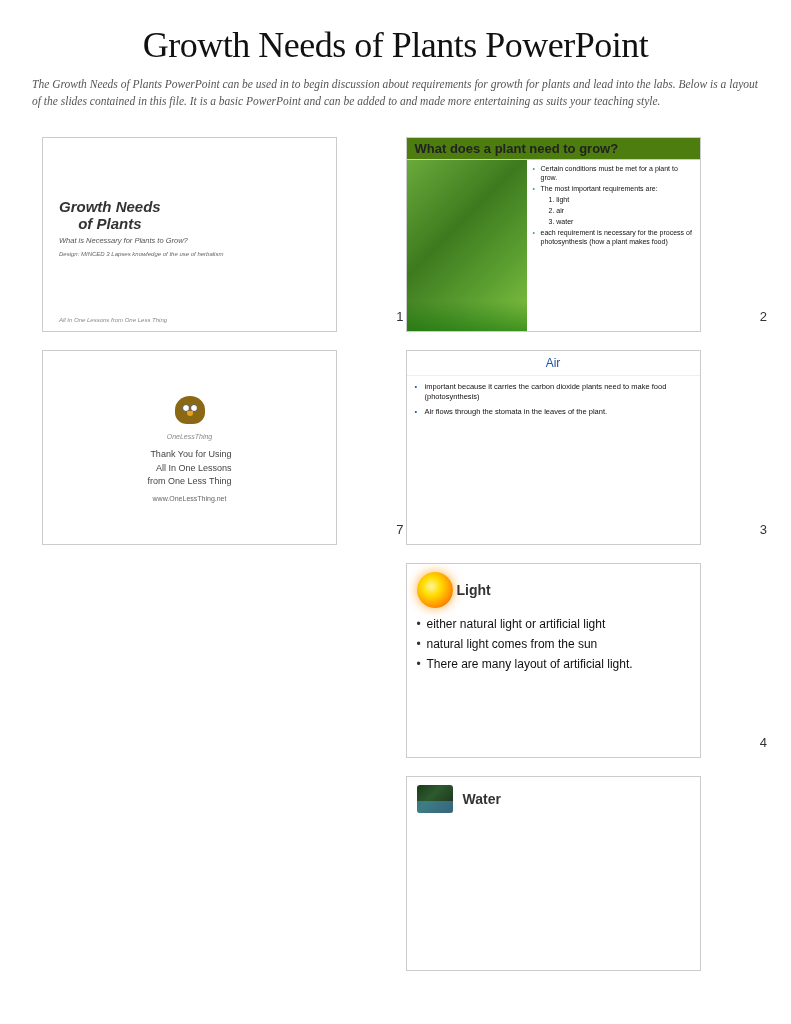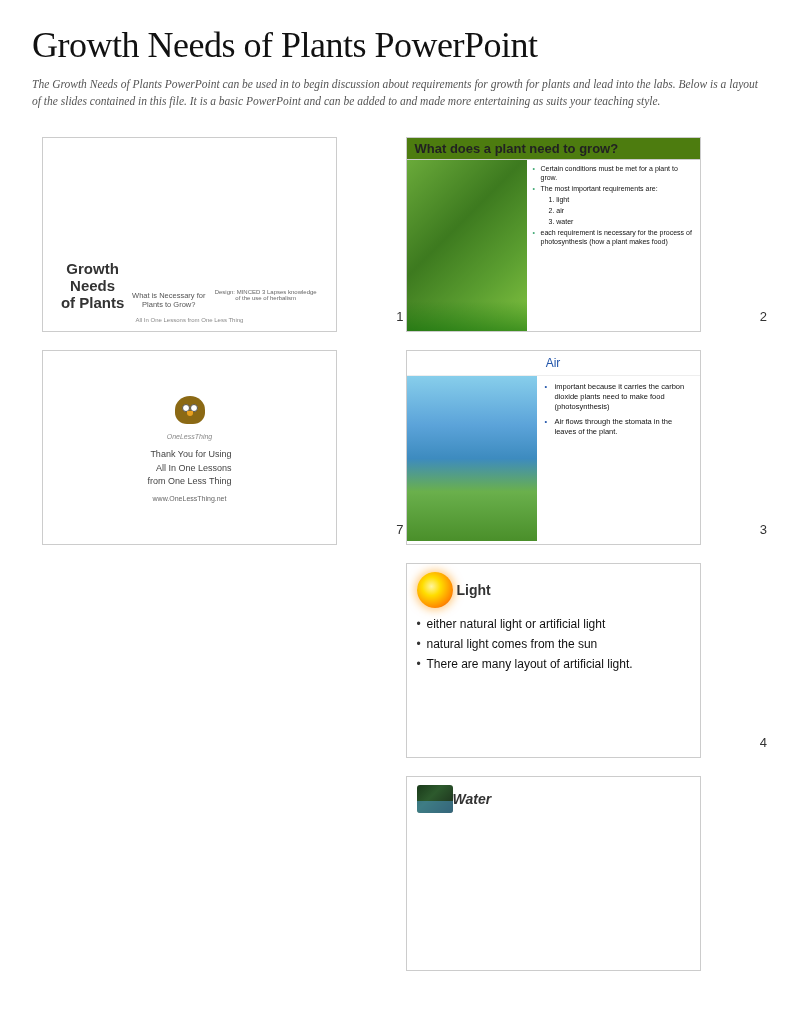--- a/index.html
+++ b/index.html
@@ -18,20 +18,21 @@
       display: flex;
       flex-direction: column;
     }
     .page-title {
       font-family: 'Palatino Linotype', Palatino, Georgia, serif;
       font-size: 36px;
       font-weight: 400;
       color: #111;
       margin-bottom: 10px;
       letter-spacing: -0.5px;
+      text-align: center;
     }
     .page-description {
       font-family: Georgia, serif;
       font-size: 11.5px;
       color: #555;
       font-style: italic;
       line-height: 1.5;
       margin-bottom: 18px;
     }
     .slides-grid {
@@ -64,25 +65,26 @@
       width: 295px;
       height: 195px;
       overflow: hidden;
       position: relative;
       font-family: Arial, Helvetica, sans-serif;
     }
 
     
     .slide-1 {
       display: flex;
-      flex-direction: row;
-      align-items: flex-end;
+      flex-direction: column;
+      align-items: flex-start;
       justify-content: center;
       padding: 16px;
       text-align: center;
+      font-style: italic;
     }
     .slide-1 .main-title {
       font-size: 15px;
       font-weight: bold;
       color: #333;
       margin-bottom: 4px;
     }
     .slide-1 .sub-title {
       font-size: 7.5px;
       color: #555;
@@ -167,20 +169,21 @@
       text-align: center;
       padding: 5px;
       font-size: 12px;
       font-weight: normal;
       color: #2255aa;
       border-bottom: 1px solid #eee;
     }
     .slide-3-body {
       display: flex;
       height: calc(100% - 28px);
+      flex-direction: column;
     }
     .slide-3-image {
       width: 130px;
       flex-shrink: 0;
       background: linear-gradient(180deg, #87ceeb 0%, #5ba3d9 30%, #3d8bbf 50%, #6ab04c 70%, #4a8f2a 100%);
       position: relative;
     }
     .slide-3-text {
       padding: 6px 8px;
       font-size: 7.5px;
@@ -248,22 +251,22 @@
       color: #333;
     }
 
     
     .slide-5 {
       padding: 8px 10px;
     }
     .slide-5-header {
       display: flex;
       align-items: center;
+      gap: 10px;
       margin-bottom: 5px;
-      font-style: italic;
     }
     .water-icon {
       width: 36px;
       height: 28px;
       background: linear-gradient(135deg, #1a3a1a 0%, #2d5a2d 40%, #1a2a1a 100%);
       border-radius: 3px;
       flex-shrink: 0;
       overflow: hidden;
       position: relative;
     }

